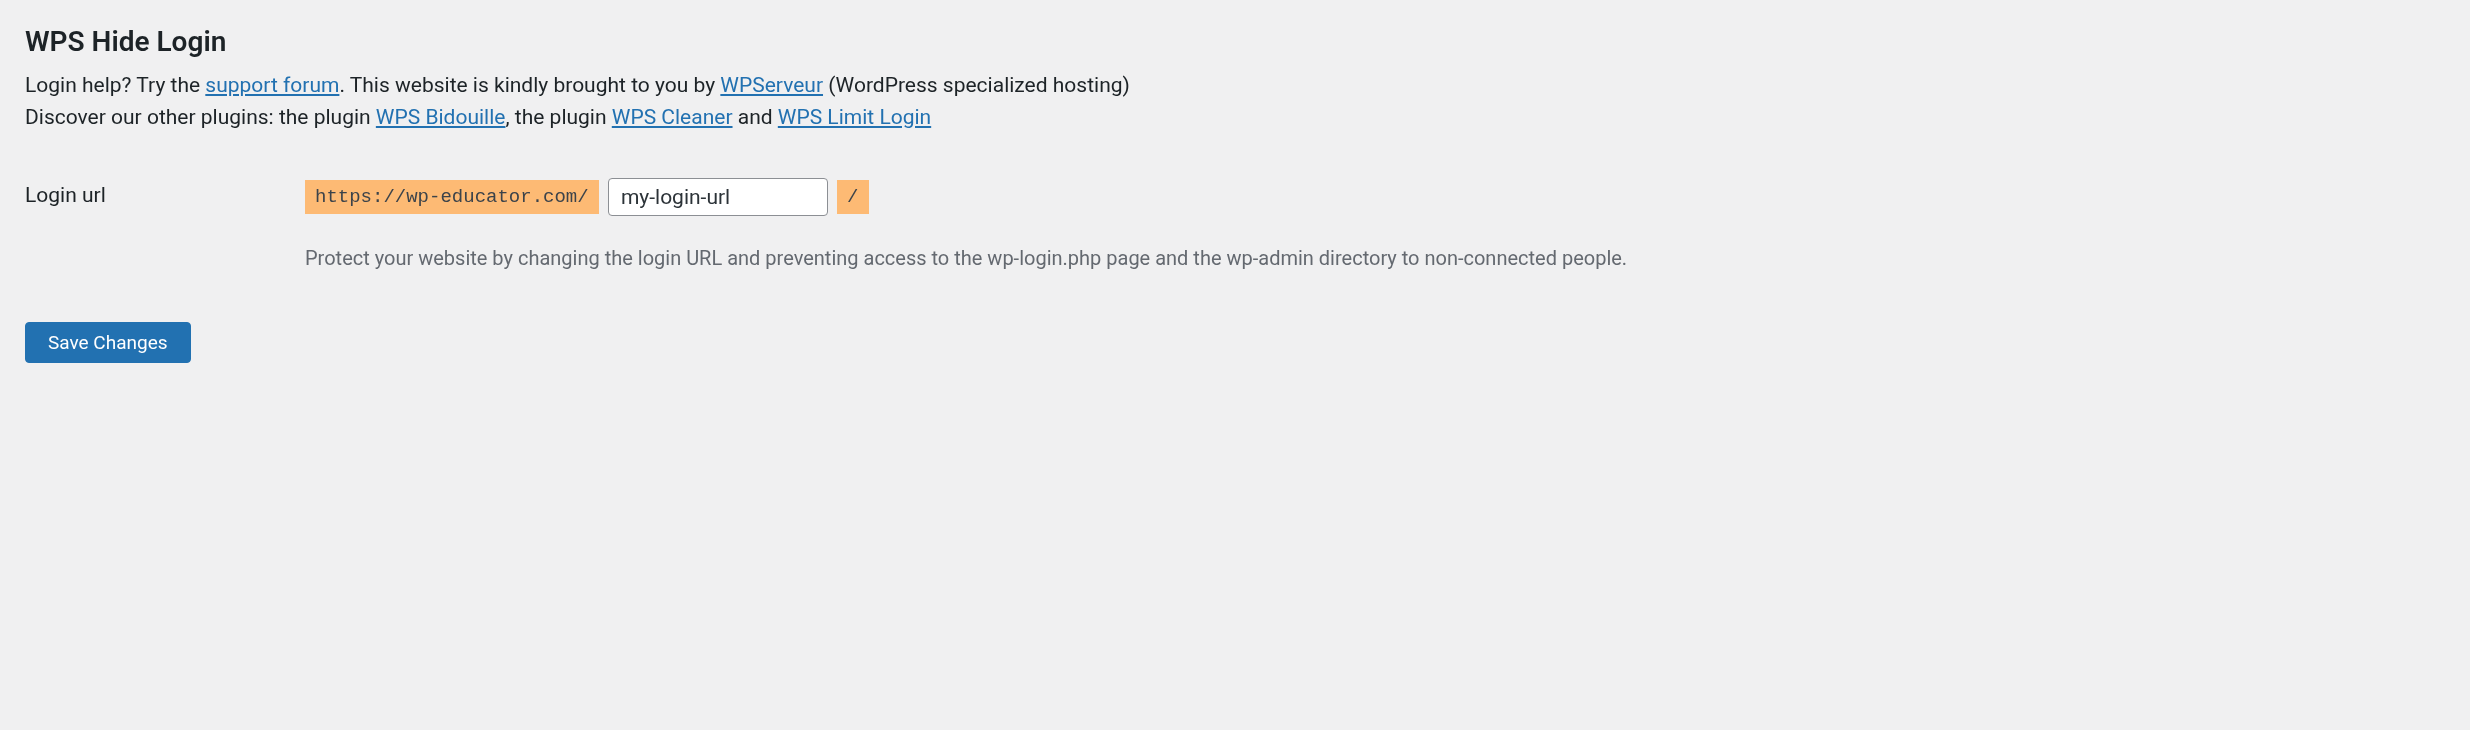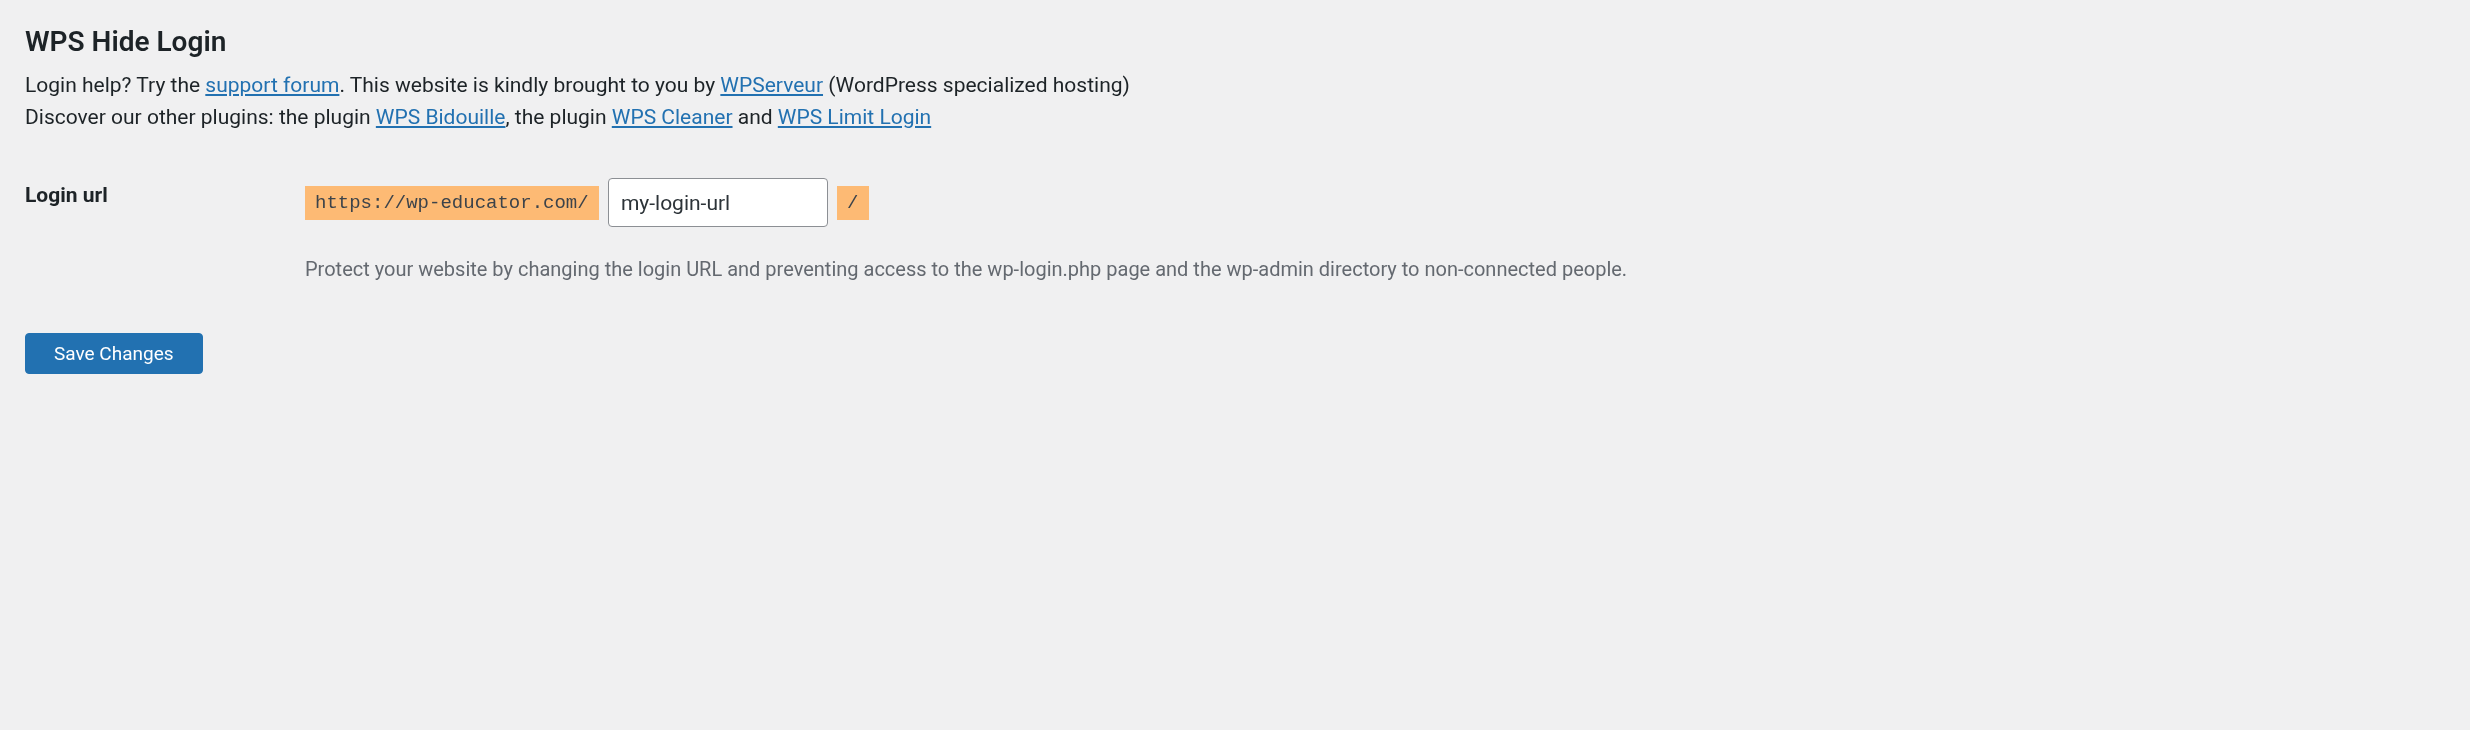--- a/index.html
+++ b/index.html
@@ -32,21 +32,21 @@
     }
     .form-table {
       width: 100%;
       border-collapse: collapse;
     }
     .form-table tr {
       vertical-align: top;
     }
     .form-table th {
       text-align: left;
-      font-weight: 700;
+      font-weight: 400;
       font-size: 21px;
       width: 280px;
       padding: 15px 10px 15px 0;
       vertical-align: top;
     }
     .form-table td {
       padding: 10px 10px 20px 0;
       vertical-align: top;
     }
     .url-prefix, .url-suffix {
@@ -61,41 +61,41 @@
     .text-input {
       display: inline-block;
       font-family: -apple-system, BlinkMacSystemFont, "Segoe UI", Roboto, Helvetica, Arial, sans-serif;
       font-size: 21px;
       padding: 4px 12px;
       border: 1px solid #8c8f94;
       border-radius: 4px;
       background: #fff;
       color: #2c3338;
       width: 220px;
-      height: 49px;
+      height: 38px;
       vertical-align: middle;
       margin: 0 4px;
     }
     .description {
       display: block;
       margin-top: 28px;
       font-size: 20px;
       color: #646970;
       line-height: 1.4;
     }
     .submit-row {
       margin-top: 30px;
     }
     .button-primary {
       display: inline-block;
       background: #2271b1;
       border: 1px solid #2271b1;
       color: #fff;
       font-size: 19px;
-      padding: 8px 28px;
+      padding: 8px 22px;
       border-radius: 4px;
       cursor: pointer;
       font-family: inherit;
     }
   </style>
 </head>
 <body>
 
 <h2 class="section-title">WPS Hide Login</h2>
 

